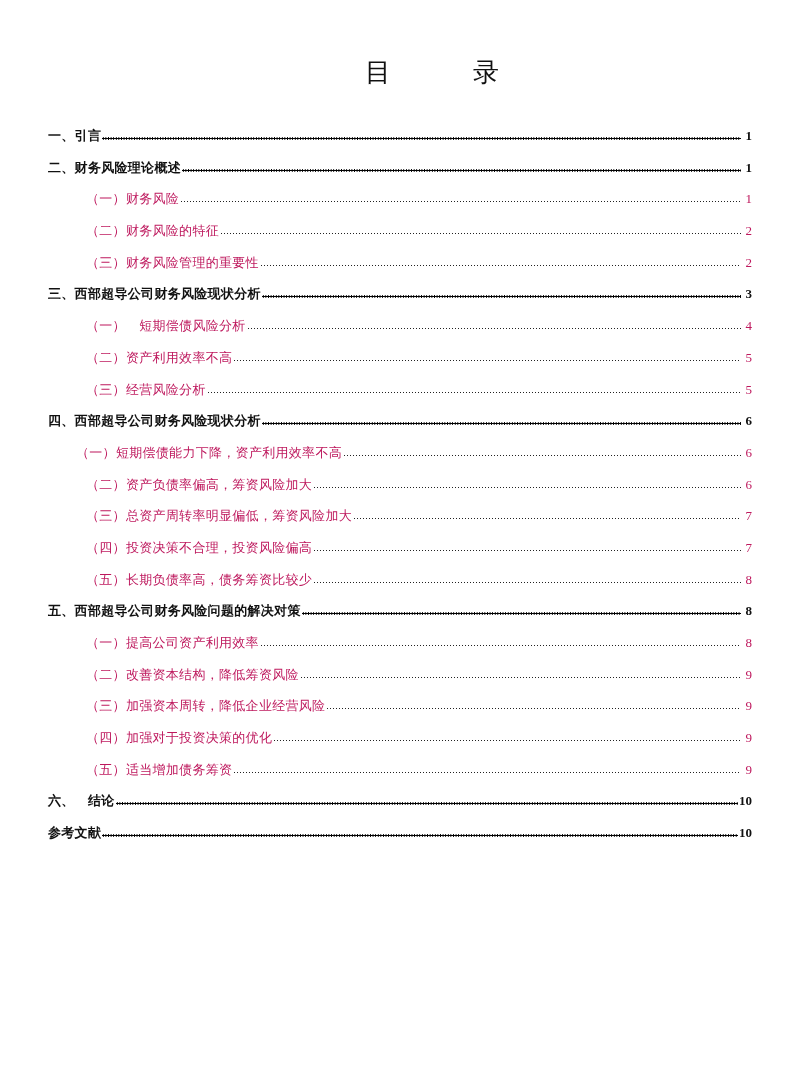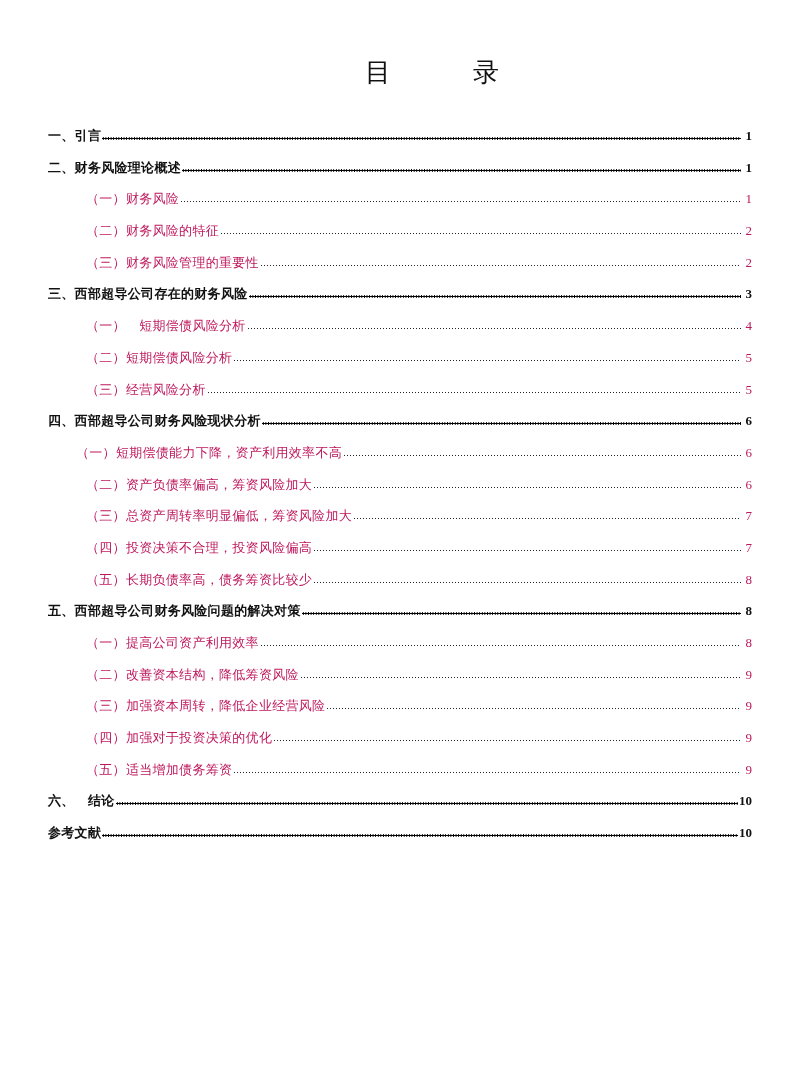--- a/index.html
+++ b/index.html
@@ -118,31 +118,31 @@
       <span class="toc-label">（二）财务风险的特征</span>
       <span class="toc-leader"></span>
       <span class="toc-page">2</span>
     </li>
     <li class="toc-entry level-2">
       <span class="toc-label">（三）财务风险管理的重要性</span>
       <span class="toc-leader"></span>
       <span class="toc-page">2</span>
     </li>
     <li class="toc-entry level-1">
-      <span class="toc-label">三、西部超导公司存在的财务风险</span>
+      <span class="toc-label">三、西部超导公司财务风险现状分析</span>
       <span class="toc-leader"></span>
       <span class="toc-page">3</span>
     </li>
     <li class="toc-entry level-2">
       <span class="toc-label">（一）　短期偿债风险分析</span>
       <span class="toc-leader"></span>
       <span class="toc-page">4</span>
     </li>
     <li class="toc-entry level-2">
-      <span class="toc-label">（二）短期偿债风险分析</span>
+      <span class="toc-label">（二）资产利用效率不高</span>
       <span class="toc-leader"></span>
       <span class="toc-page">5</span>
     </li>
     <li class="toc-entry level-2">
       <span class="toc-label">（三）经营风险分析</span>
       <span class="toc-leader"></span>
       <span class="toc-page">5</span>
     </li>
     <li class="toc-entry level-1">
       <span class="toc-label">四、西部超导公司财务风险现状分析 </span>

